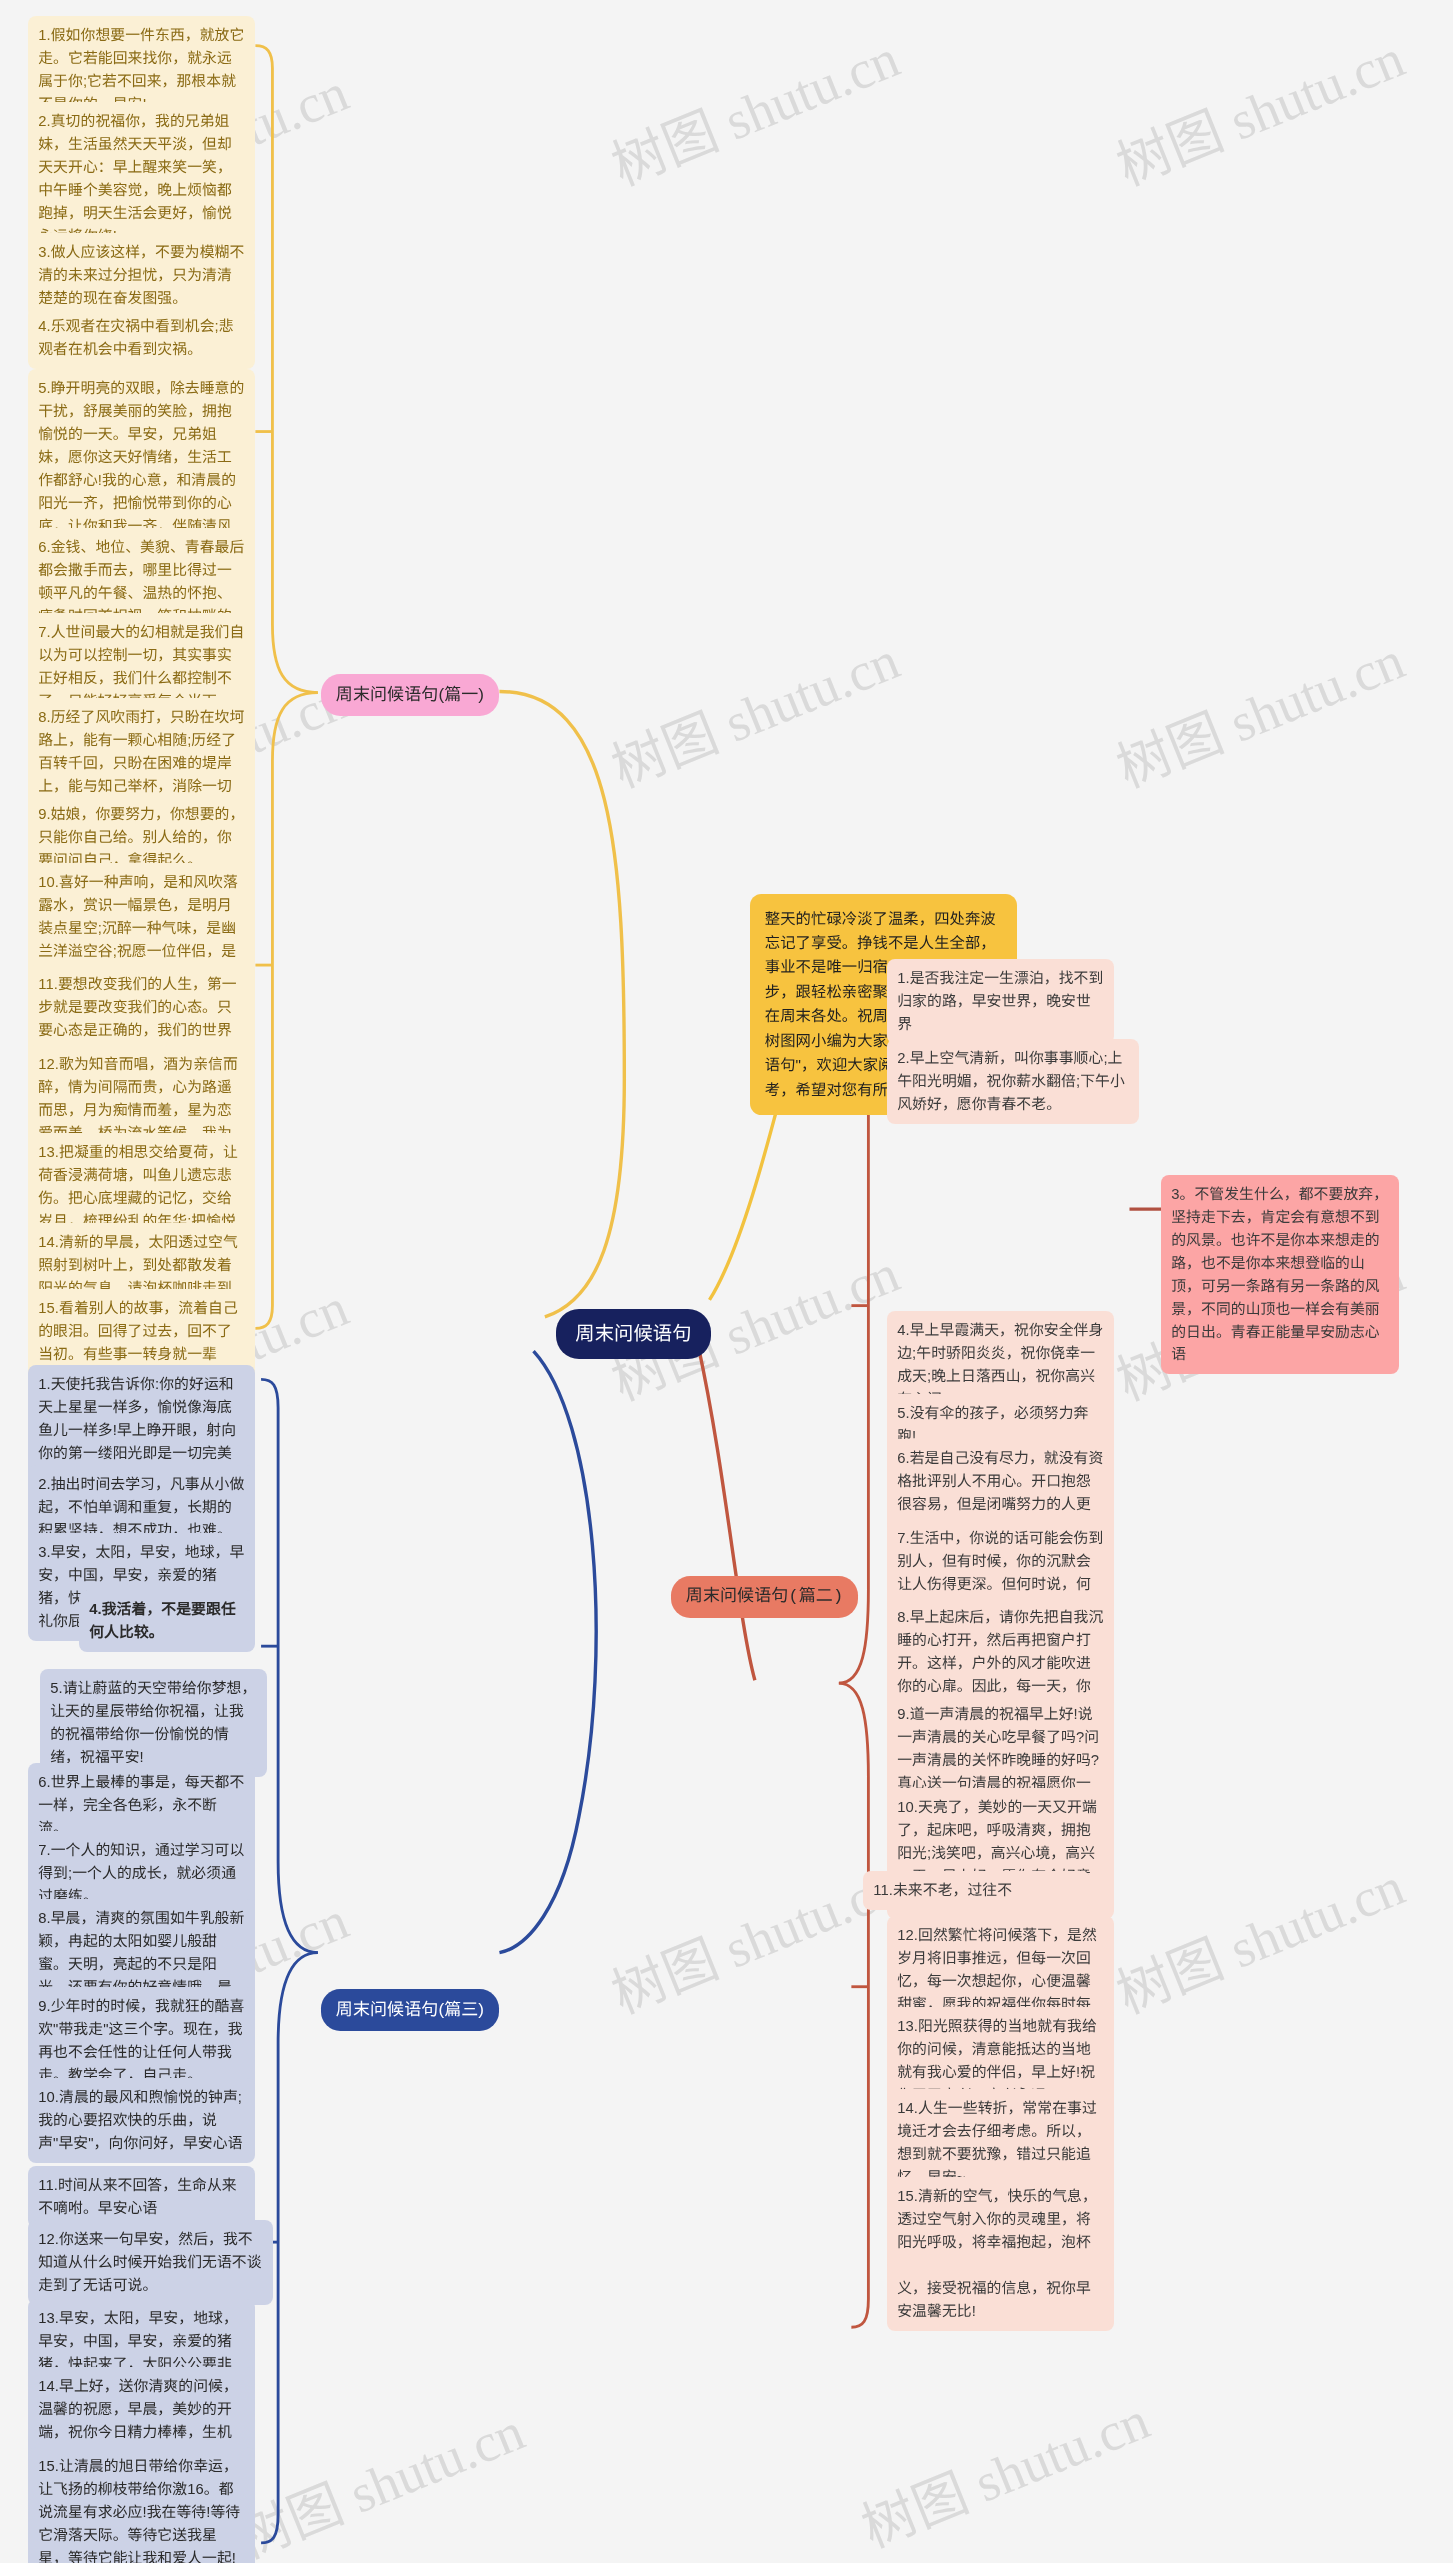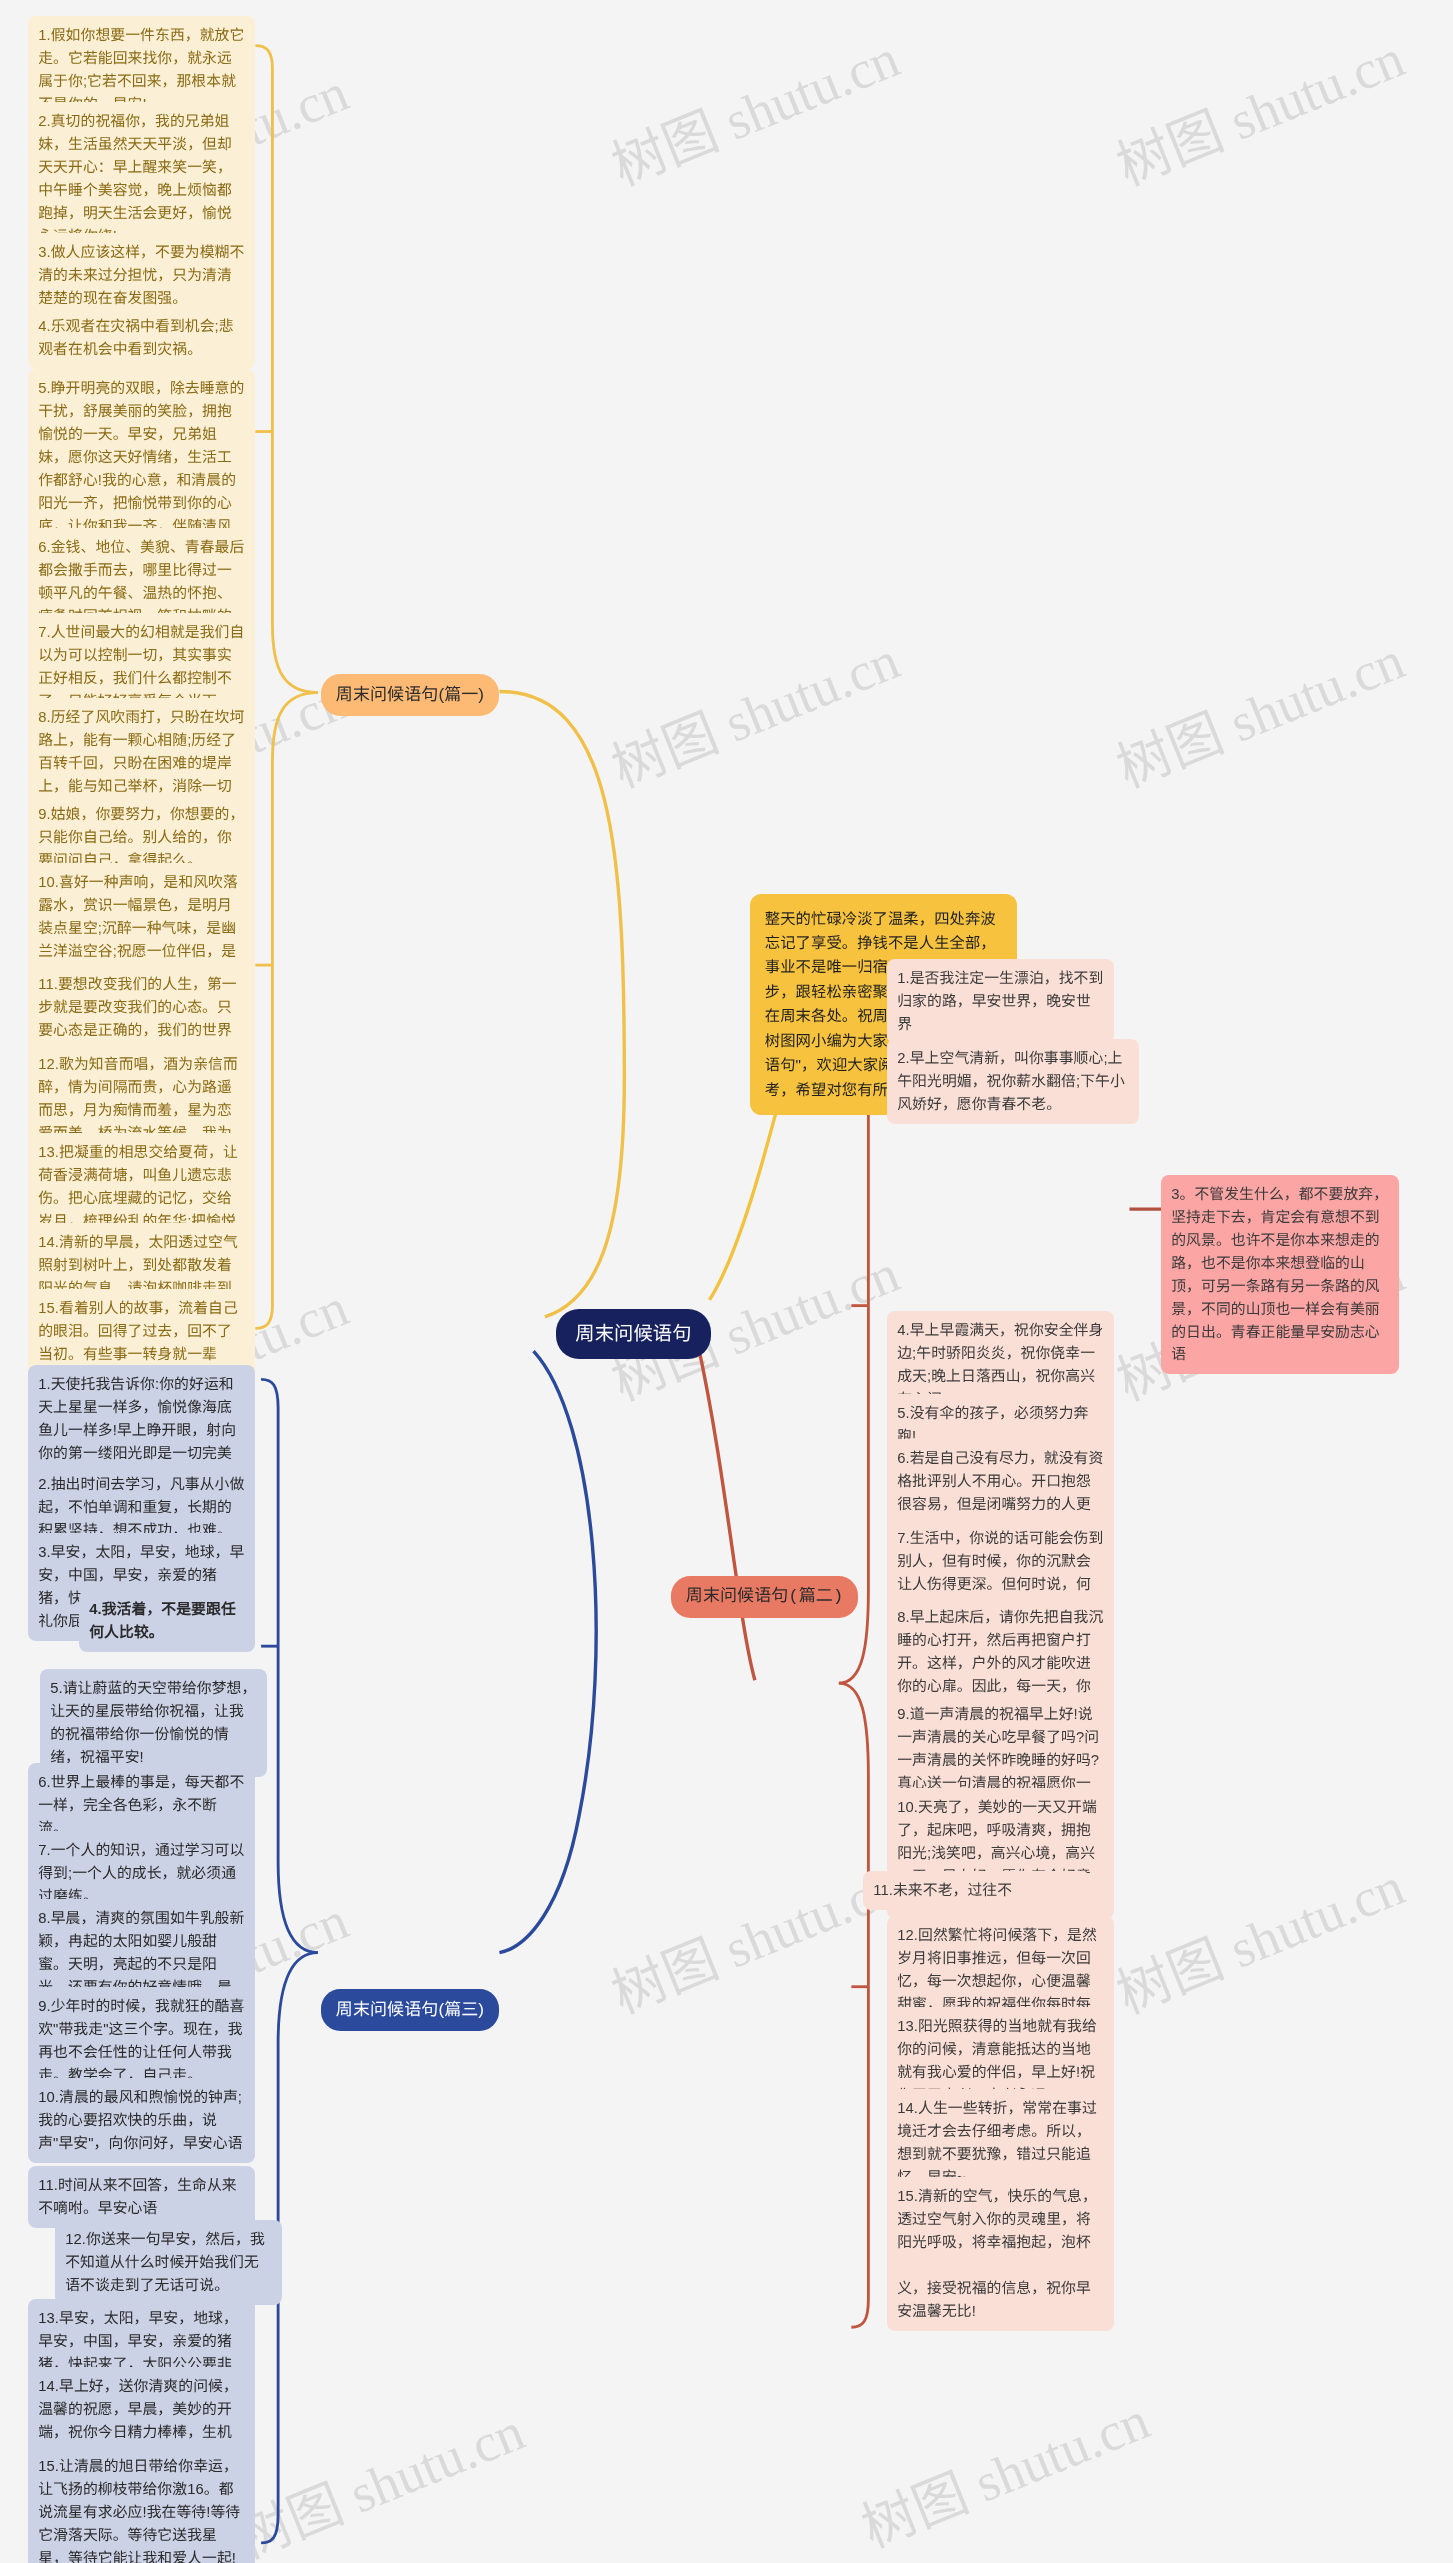--- a/index.html
+++ b/index.html
@@ -46,21 +46,21 @@
   .leaf.b2{ background:#fca5a5; color:#3a3a3a; }     
   .leaf.c{ background:#ccd2e6; color:#2a2a2a; }      
   
   .pill{
     padding:8px 14.8px;
     border-radius:19.3px;
     font-size:17px;
     white-space:nowrap;
     text-align:center;
   }
-  .pill.amber{ background:#fdba74; color:#2b2b2b; }
+  .pill.amber{ background:#f9a8d4; color:#2b2b2b; }
   .pill.coral{ background:#e87a63; color:#2b2b2b; }
   .pill.blue { background:#2b4a9b; color:#ffffff; }
   
   .root{
     padding:10.2px 19.3px;
     border-radius:23px;
     background:#17215e;
     color:#ffffff;
     font-size:19.3px;
     white-space:nowrap;
@@ -189,17 +189,17 @@
 <div class="node leaf c" style="left:28px; top:1465px;width:227px;"><span>2.抽出时间去学习，凡事从小做起，不怕单调和重复，长期的积累坚持，想不成功，也难。</span></div>
 <div class="node leaf c" style="left:28px; top:1533px;width:227px;"><span>3.早安，太阳，早安，地球，早安，中国，早安，亲爱的猪猪，快起来了，太阳公公要非礼你屁屁了。</span></div>
 <div class="node leaf c" style="left:79px;top:1590px;width:176px;font-weight:bold;"><span>4.我活着，不是要跟任何人比较。</span></div>
 <div class="node leaf c" style="left:40px; top:1669px;width:227px;"><span>5.请让蔚蓝的天空带给你梦想，让天的星辰带给你祝福，让我的祝福带给你一份愉悦的情绪，祝福平安!</span></div>
 <div class="node leaf c" style="left:28px; top:1763px;width:227px;"><span>6.世界上最棒的事是，每天都不一样，完全各色彩，永不断流。</span></div>
 <div class="node leaf c" style="left:28px; top:1831px;width:227px;"><span>7.一个人的知识，通过学习可以得到;一个人的成长，就必须通过磨练。</span></div>
 <div class="node leaf c" style="left:28px; top:1899px;width:227px;"><span>8.早晨，清爽的氛围如牛乳般新颖，冉起的太阳如婴儿般甜蜜。天明，亮起的不只是阳光，还要有你的好意情哦，晨安!</span></div>
 <div class="node leaf c" style="left:28px; top:1987px;width:227px;"><span>9.少年时的时候，我就狂的酷喜欢"带我走"这三个字。现在，我再也不会任性的让任何人带我走。教学会了，自己走。</span></div>
 <div class="node leaf c" style="left:28px; top:2078px;width:227px;"><span>10.清晨的最风和煦愉悦的钟声;我的心要招欢快的乐曲，说声"早安"，向你问好，早安心语</span></div>
 <div class="node leaf c" style="left:28px; top:2166px;width:227px;"><span>11.时间从来不回答，生命从来不嘀咐。早安心语</span></div>
-<div class="node leaf c" style="left:28px; top:2220px;width:227px;margin-left:27px;"><span>12.你送来一句早安，然后，我不知道从什么时候开始我们无语不谈走到了无话可说。</span></div>
+<div class="node leaf c" style="left:28px; top:2220px;width:245px;"><span>12.你送来一句早安，然后，我不知道从什么时候开始我们无语不谈走到了无话可说。</span></div>
 <div class="node leaf c" style="left:28px; top:2299px;width:227px;"><span>13.早安，太阳，早安，地球，早安，中国，早安，亲爱的猪猪，快起来了，太阳公公要非礼你屁屁了。</span></div>
 <div class="node leaf c" style="left:28px; top:2367px;width:227px;"><span>14.早上好，送你清爽的问候，温馨的祝愿，早晨，美妙的开端，祝你今日精力棒棒，生机多多，心境好好，一切都好!</span></div>
 <div class="node leaf c" style="left:28px; top:2447px;width:227px;"><span>15.让清晨的旭日带给你幸运，让飞扬的柳枝带给你激16。都说流星有求必应!我在等待!等待它滑落天际。等待它送我星星，等待它能让我和爱人一起!别做梦了，赶快起床吧!猪，早安哦!</span></div>
 
 
 </body></html>

